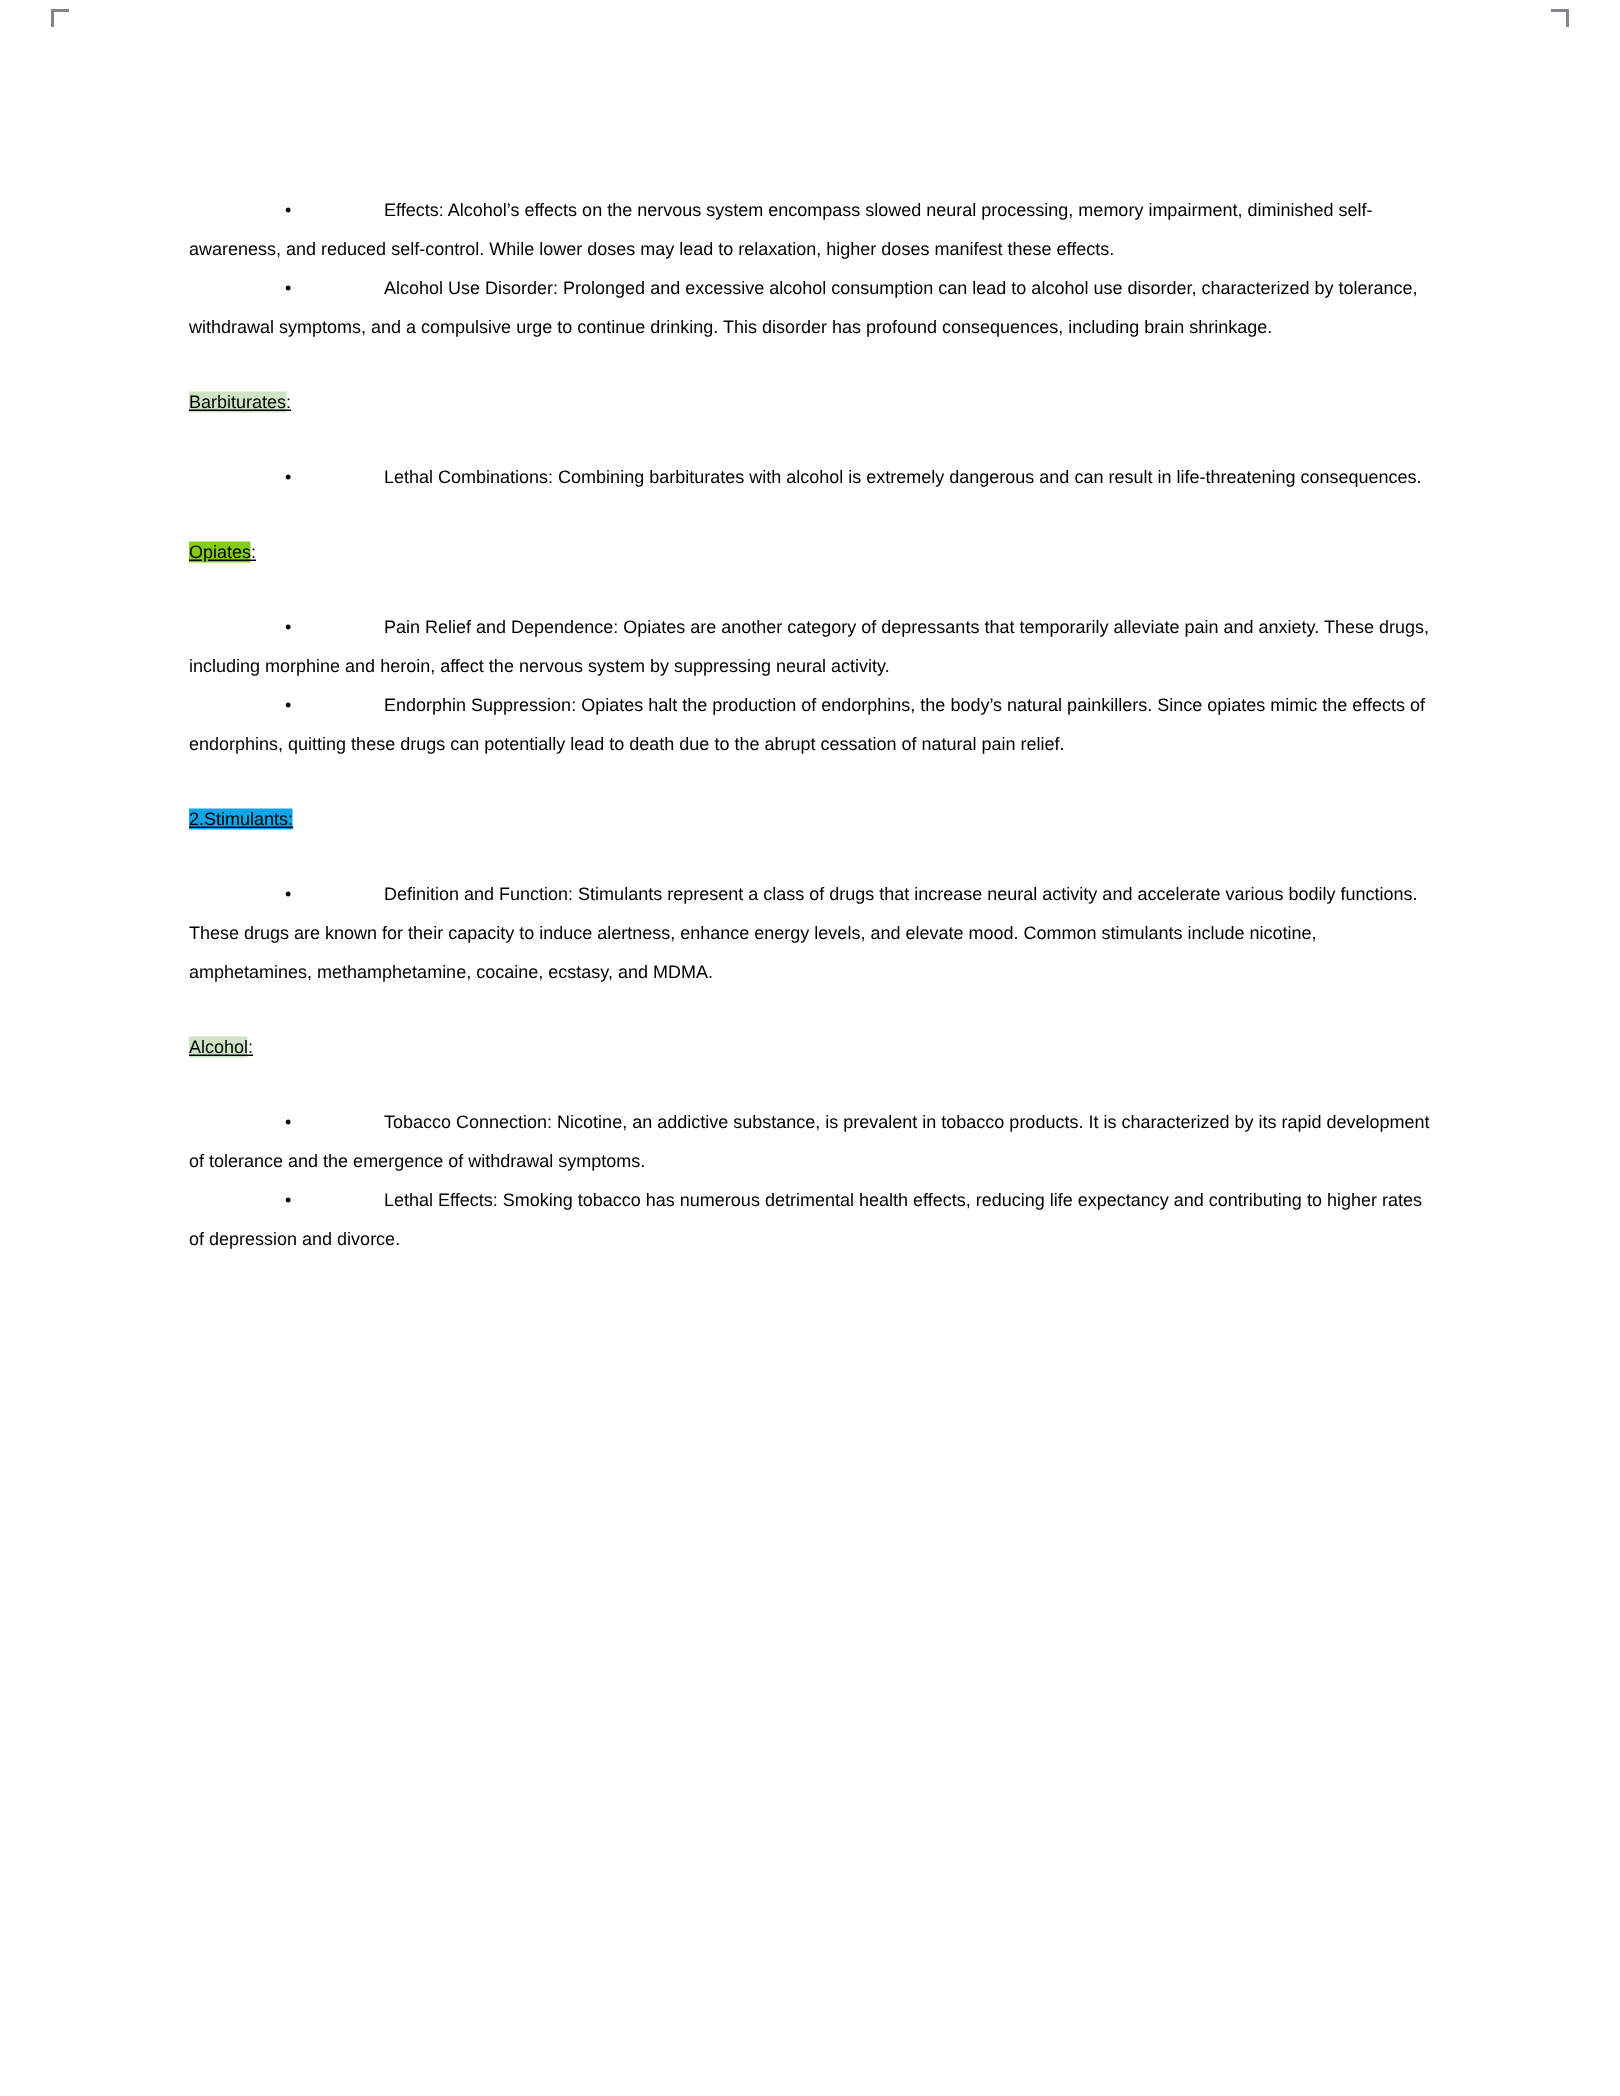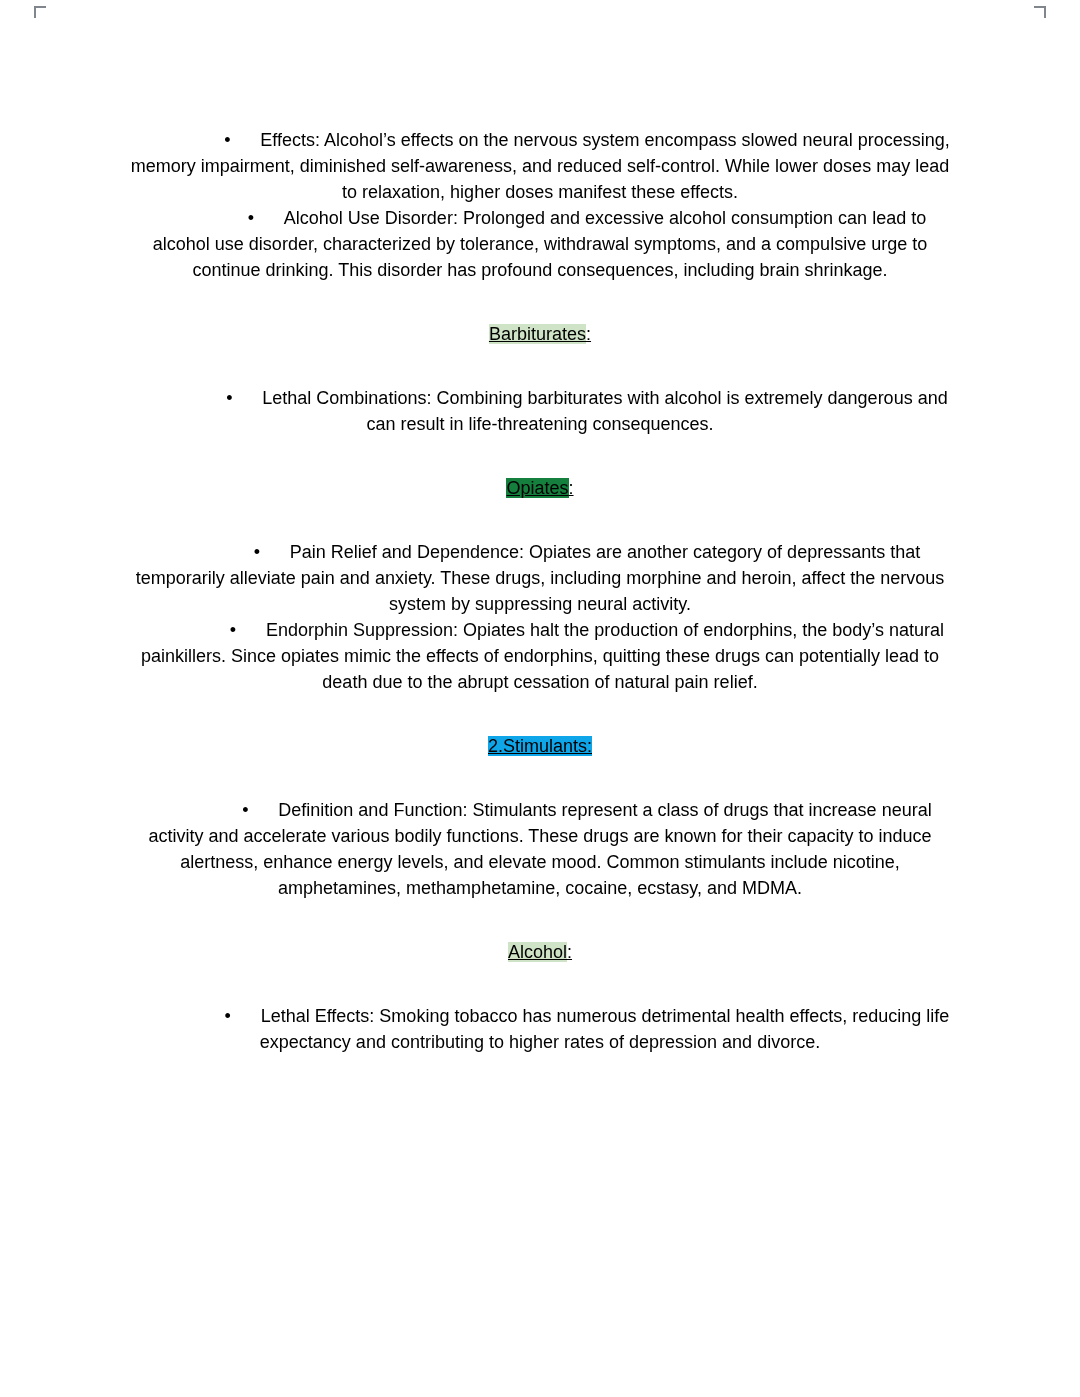--- a/index.html
+++ b/index.html
@@ -32,54 +32,55 @@
   .corner.right {
     right: 34px;
     border-right: 2px solid #80868b;
     border-top: 2px solid #80868b;
   }
   .content {
     position: absolute;
     left: 126px;
     top: 127px;
     width: 828px;
-    font-size: 18px;
+    font-size: 12px;
     line-height: 26px;
-    text-align: center;
+    text-align: left;
   }
   .para {
     text-indent: 64px; 
   }
   .para .marker {
     display: inline-block;
     width: 66px;
     text-indent: 0;
   }
   .heading {
-    margin: 38px 0; 
+    margin: 24px 0; 
   }
   .heading .underline {
     text-decoration: underline;
   }
   .heading .hl {
     
   }
 </style>
 </head>
 <body>
 
 <div class="page">
   <div class="corner left"></div>
   <div class="corner right"></div>
   <div class="content" id="doc-content">
       <div class="para"><span class="marker">•</span><span class="txt">Effects: Alcohol’s effects on the nervous system encompass slowed neural processing, memory impairment, diminished self-awareness, and reduced self-control. While lower doses may lead to relaxation, higher doses manifest these effects.</span></div>
       <div class="para"><span class="marker">•</span><span class="txt">Alcohol Use Disorder: Prolonged and excessive alcohol consumption can lead to alcohol use disorder, characterized by tolerance, withdrawal symptoms, and a compulsive urge to continue drinking. This disorder has profound consequences, including brain shrinkage.</span></div>
       <div class="heading"><span class="underline"><span class="hl" style="background-color: rgb(207, 228, 198);">Barbiturates</span><span>:</span></span></div>
       <div class="para"><span class="marker">•</span><span class="txt">Lethal Combinations: Combining barbiturates with alcohol is extremely dangerous and can result in life-threatening consequences.</span></div>
-      <div class="heading"><span class="underline"><span class="hl" style="background-color: #15803d;">Opiates</span><span>:</span></span></div>
+      <div class="heading"><span class="underline"><span class="hl" style="background-color: #84cc16;">Opiates</span><span>:</span></span></div>
       <div class="para"><span class="marker">•</span><span class="txt">Pain Relief and Dependence: Opiates are another category of depressants that temporarily alleviate pain and anxiety. These drugs, including morphine and heroin, affect the nervous system by suppressing neural activity.</span></div>
       <div class="para"><span class="marker">•</span><span class="txt">Endorphin Suppression: Opiates halt the production of endorphins, the body’s natural painkillers. Since opiates mimic the effects of endorphins, quitting these drugs can potentially lead to death due to the abrupt cessation of natural pain relief.</span></div>
       <div class="heading"><span class="underline"><span class="hl" style="background-color: #0ea5e9;">2.Stimulants:</span></span></div>
       <div class="para"><span class="marker">•</span><span class="txt">Definition and Function: Stimulants represent a class of drugs that increase neural activity and accelerate various bodily functions. These drugs are known for their capacity to induce alertness, enhance energy levels, and elevate mood. Common stimulants include nicotine, amphetamines, methamphetamine, cocaine, ecstasy, and MDMA.</span></div>
       <div class="heading"><span class="underline"><span class="hl" style="background-color: rgb(207, 228, 198);">Alcohol</span><span>:</span></span></div>
+      <div class="para"><span class="marker">•</span><span class="txt">Tobacco Connection: Nicotine, an addictive substance, is prevalent in tobacco products. It is characterized by its rapid development of tolerance and the emergence of withdrawal symptoms.</span></div>
       <div class="para"><span class="marker">•</span><span class="txt">Lethal Effects: Smoking tobacco has numerous detrimental health effects, reducing life expectancy and contributing to higher rates of depression and divorce.</span></div>
     </div>
 </div>
 
 </body></html>

